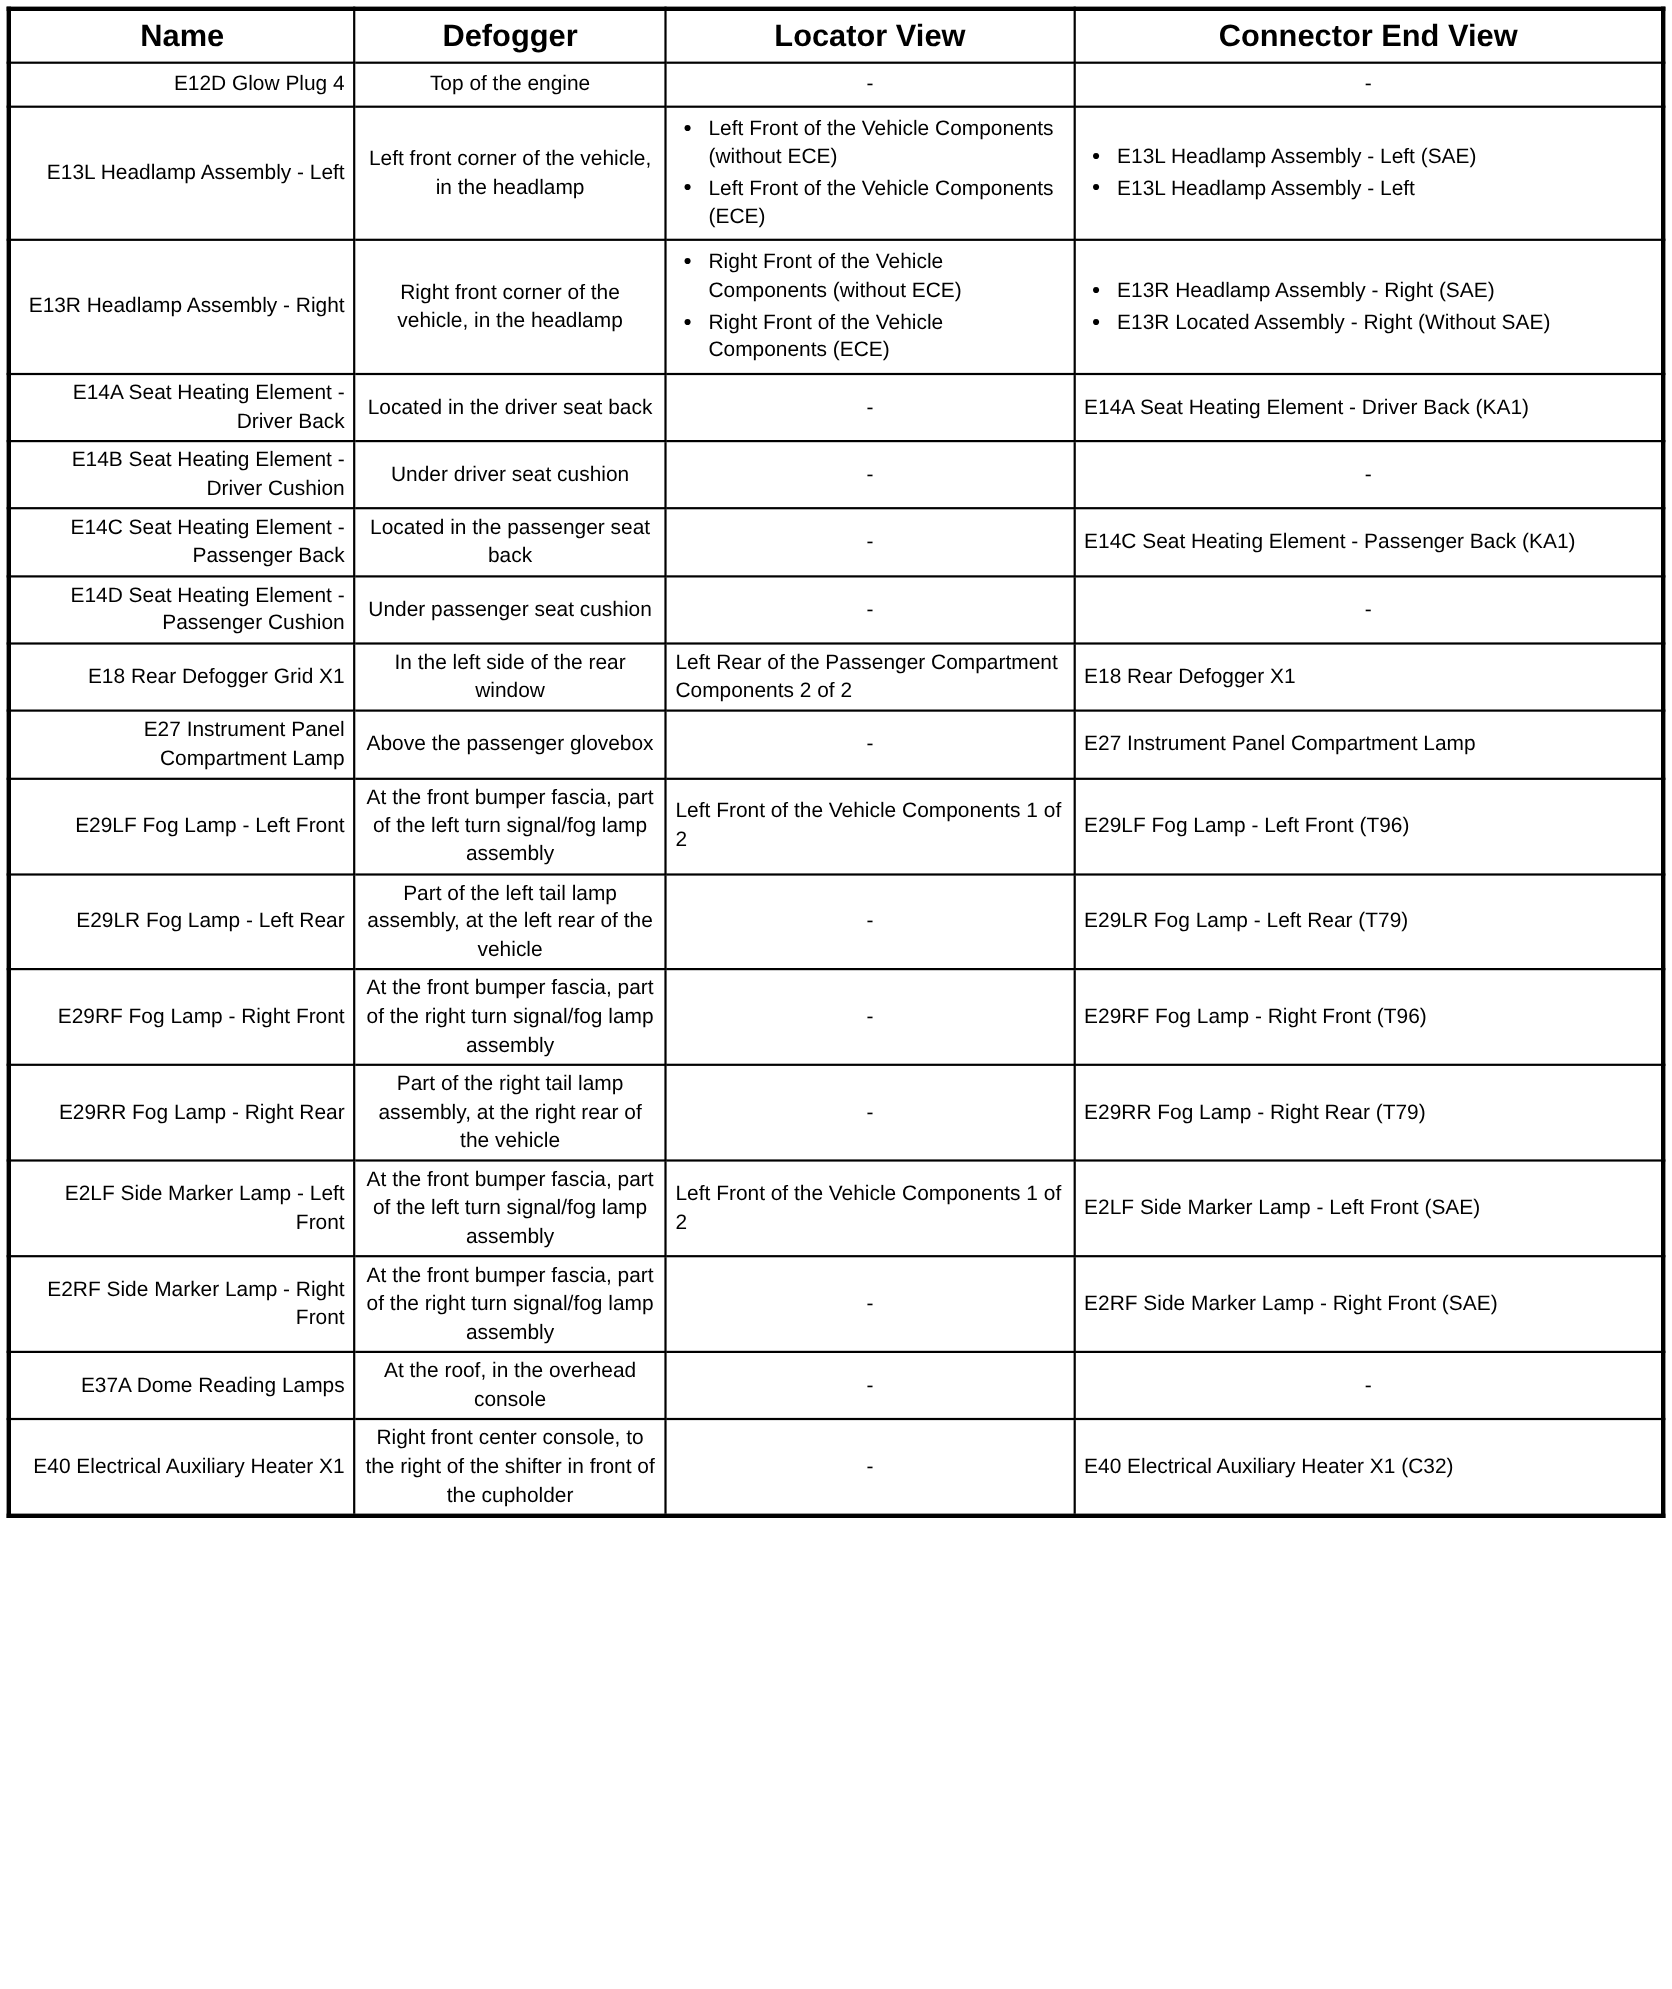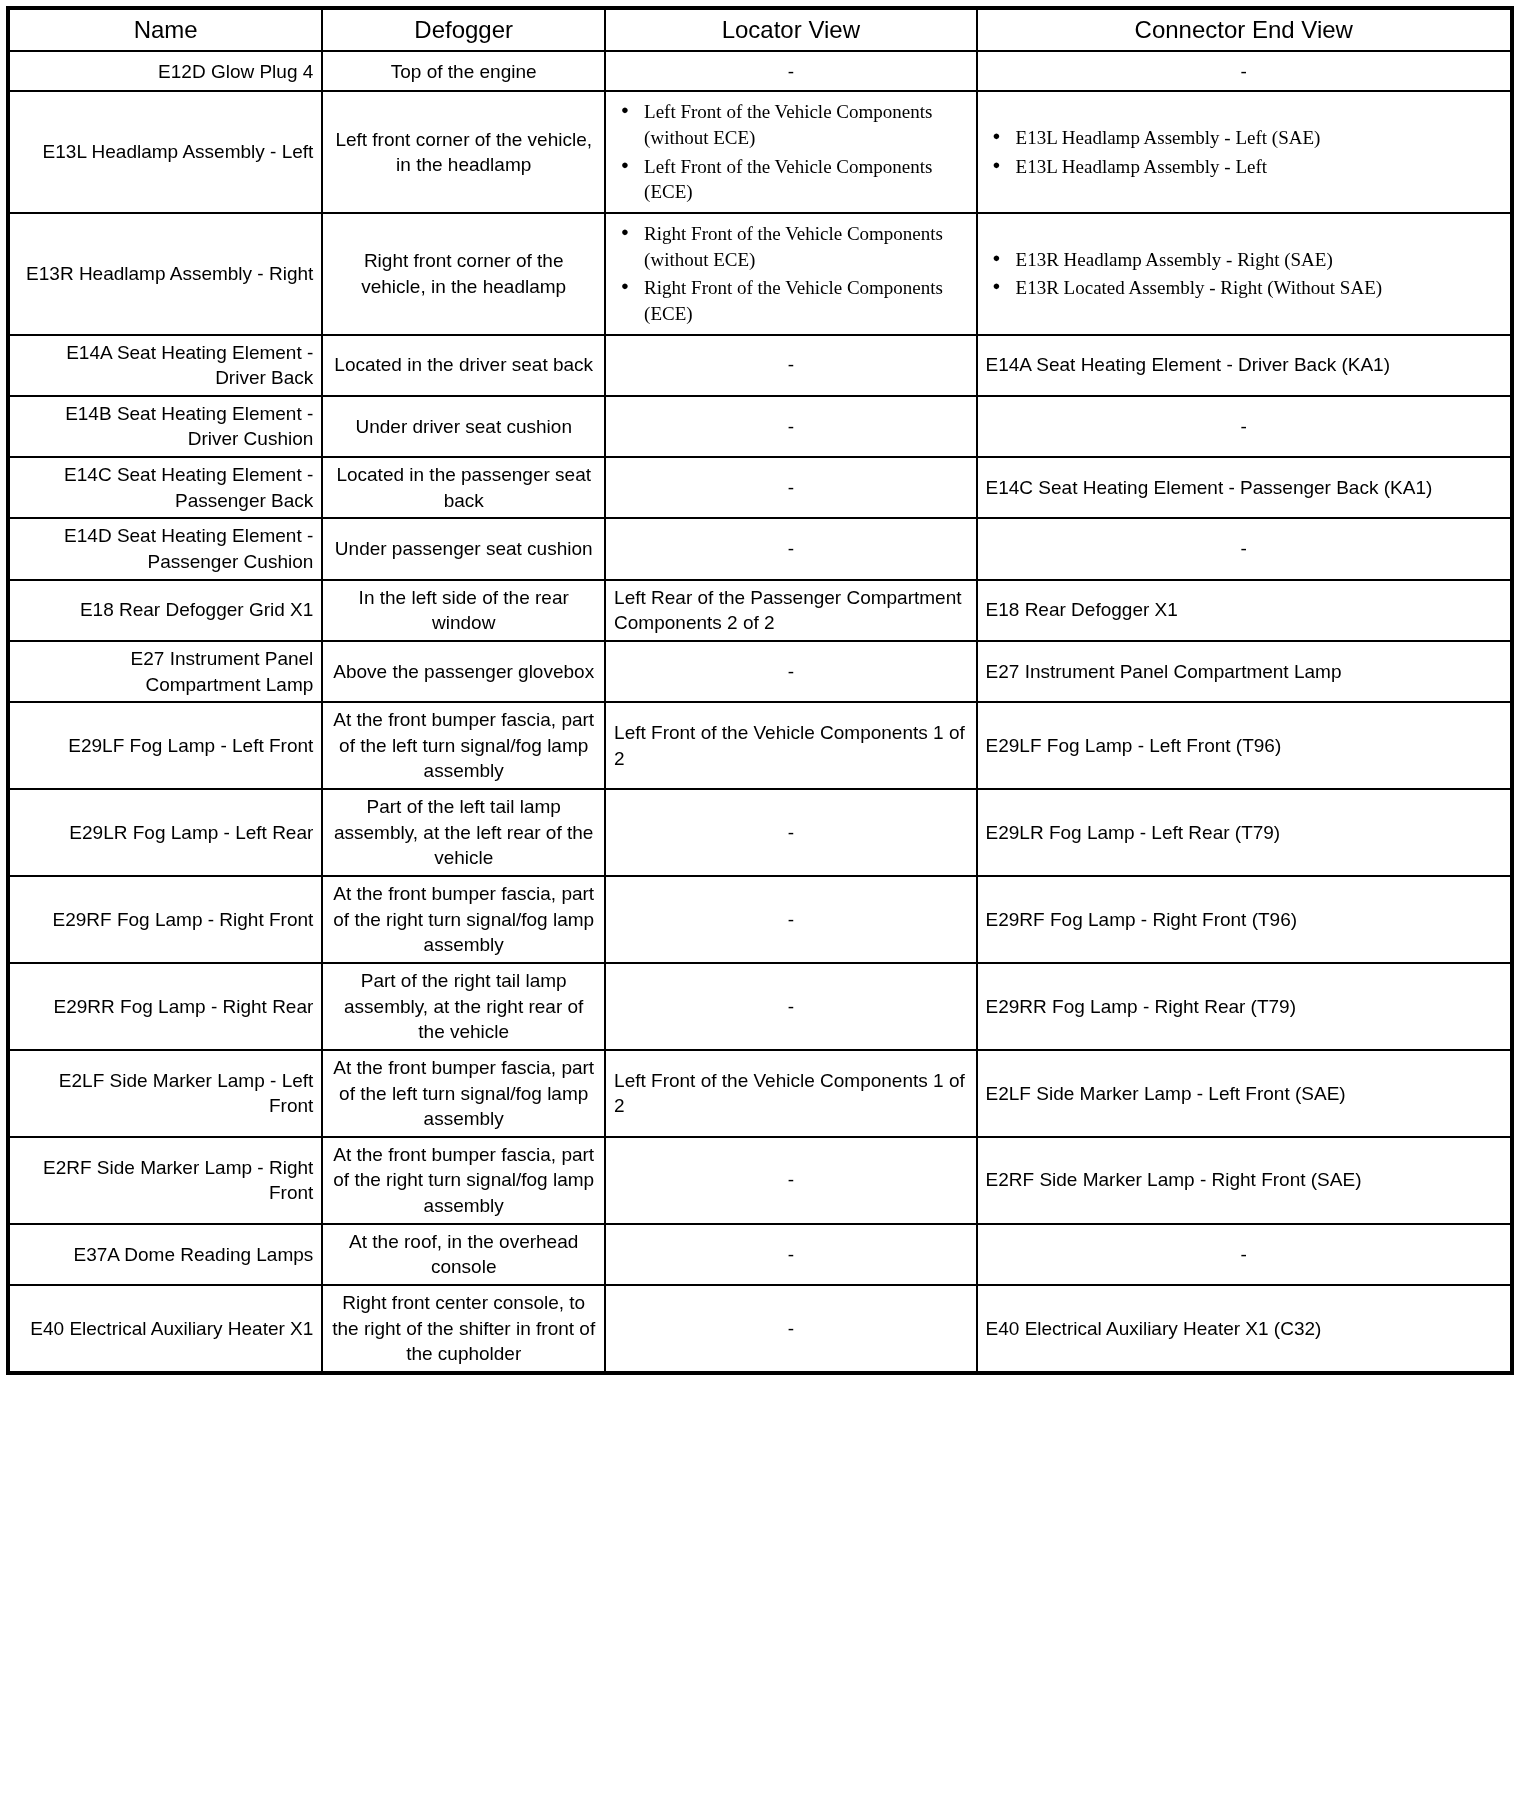--- a/index.html
+++ b/index.html
@@ -21,22 +21,22 @@
   }
   th, td {
     border: 2px solid #000;
     padding: 4px 8px;
     font-size: 19px;
     line-height: 1.35;
     vertical-align: middle;
     overflow-wrap: break-word;
   }
   th {
-    font-size: 24px;
-    font-weight: normal;
+    font-size: 28px;
+    font-weight: bold;
     text-align: center;
     height: 34px;
     padding: 4px 4px;
   }
   td { height: 40px; }
   td.cell-name {
     text-align: right;
   }
   td.cell-location {
     text-align: center;
@@ -45,21 +45,20 @@
   td.cell-connector {
     text-align: left;
   }
   td.dash {
     text-align: center;
   }
   ul.bullet-list {
     margin: 2px 0;
     padding: 0;
     list-style: none;
-    font-family: Liberation Serif, serif;
   }
   ul.bullet-list li {
     position: relative;
     padding-left: 30px;
     margin: 3px 0;
   }
   ul.bullet-list li::before {
     content: "\25CF";
     position: absolute;
     left: 7px;

